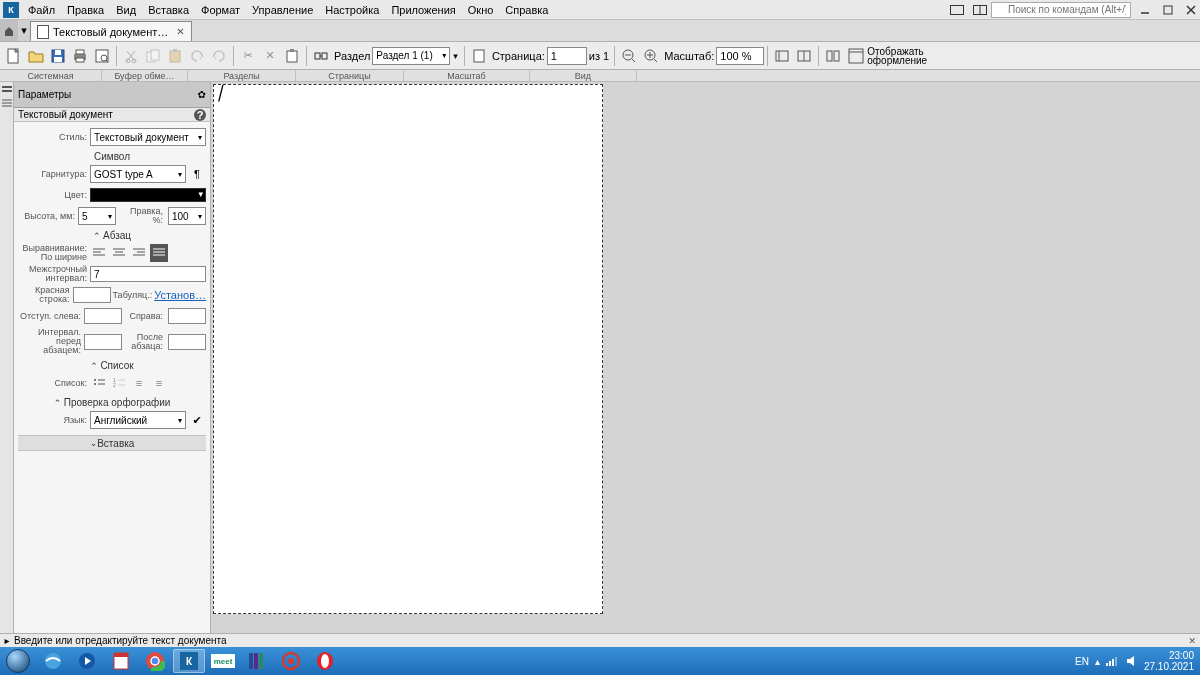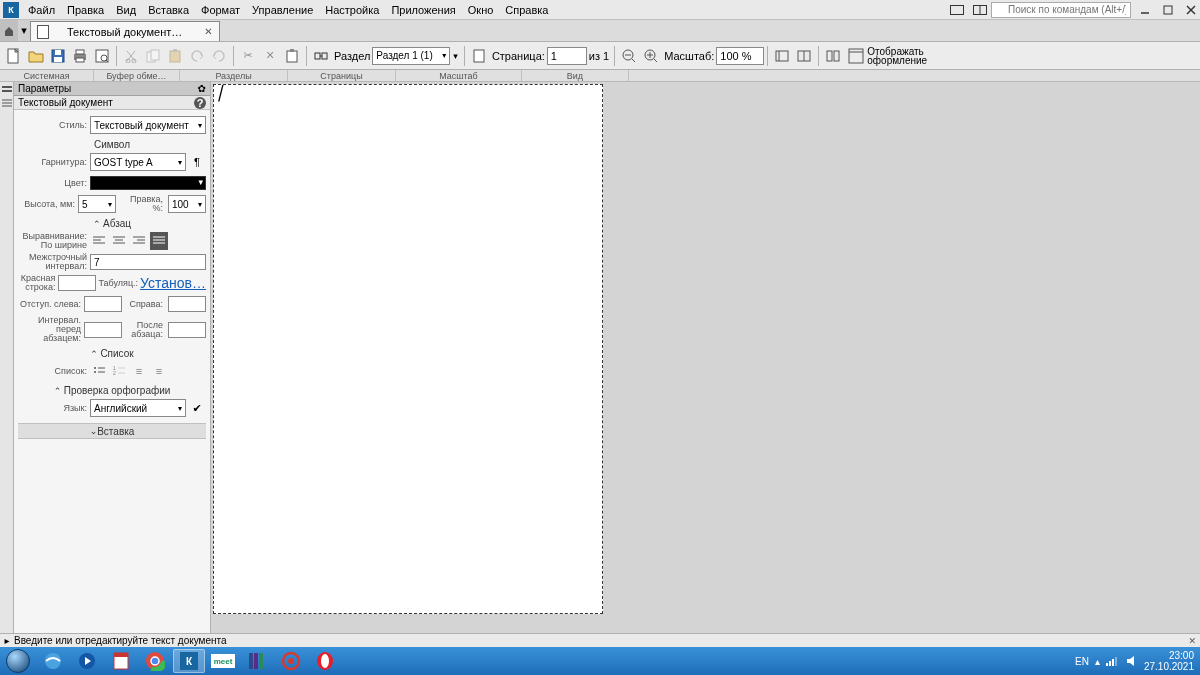--- a/index.html
+++ b/index.html
@@ -12,21 +12,21 @@
 .menubar-right { margin-left: auto; display: flex; align-items: center; gap: 2px; }
 .search-input { width: 140px; height: 16px; border: 1px solid #aaa; background: #fff; font-size: 10px; padding: 0 4px 0 16px; color: #888; position: relative; }
 .search-wrap { position: relative; display: inline-flex; align-items: center; }
 .search-wrap svg { position: absolute; left: 3px; top: 2px; }
 .win-btn { width: 18px; height: 14px; display: flex; align-items: center; justify-content: center; margin-left: 3px; }
 
 
 .tabrow { height: 22px; background: #dcdcdc; display: flex; align-items: stretch; border-bottom: 1px solid #b0b0b0; }
 .home-tab { width: 18px; display: flex; align-items: center; justify-content: center; background: #c0c0c0; }
 .dd-tab { width: 12px; display: flex; align-items: center; justify-content: center; background: #d0d0d0; }
-.doc-tab { background: #f7f7f7; border: 1px solid #888; border-bottom: none; display: flex; align-items: center; padding: 0 6px; margin-top: 1px; gap: 18px; }
+.doc-tab { background: #f7f7f7; border: 1px solid #888; border-bottom: none; display: flex; align-items: center; padding: 0 6px; margin-top: 1px; gap: 4px; }
 .doc-tab .doc-icon { width: 12px; height: 14px; border: 1px solid #555; background: #fff; }
 .doc-tab .close { font-size: 10px; margin-left: 4px; color: #555; }
 
 
 .toolbar { height: 28px; background: #ececec; display: flex; align-items: center; border-bottom: 1px solid #b0b0b0; padding: 0 3px; }
 .tbtn { width: 20px; height: 20px; display: flex; align-items: center; justify-content: center; margin: 0 1px; }
 .tsep { width: 1px; height: 20px; background: #b0b0b0; margin: 0 3px; }
 .tlabel { font-size: 11px; margin: 0 2px; }
 .tfield { height: 18px; border: 1px solid #888; background: #fff; padding: 0 3px; font-size: 11px; }
 .tbtn-wide { display: flex; align-items: center; padding: 0 4px; height: 22px; }
@@ -38,21 +38,21 @@
 
 
 .main { display: flex; height: calc(100% - 20px - 22px - 28px - 12px - 14px - 28px); }
 
 
 .leftstrip { width: 14px; background: #e5e5e5; border-right: 1px solid #b0b0b0; display: flex; flex-direction: column; align-items: center; padding-top: 2px; gap: 2px; }
 .leftstrip div { width: 12px; height: 12px; }
 
 
 .sidebar { width: 197px; background: #f5f5f5; border-right: 1px solid #b0b0b0; display: flex; flex-direction: column; }
-.side-header { height: 14px; background: #c8c8c8; display: flex; align-items: center; padding: 0 4px; font-size: 10px; border-bottom: 1px solid #a0a0a0; }
+.side-header { height: 26px; background: #c8c8c8; display: flex; align-items: center; padding: 0 4px; font-size: 10px; border-bottom: 1px solid #a0a0a0; }
 .side-header .gear { margin-left: auto; }
 .side-sub { height: 14px; background: #e8e8e8; display: flex; align-items: center; padding: 0 4px; font-size: 10px; border-bottom: 1px solid #c0c0c0; }
 .side-sub .help { margin-left: auto; font-weight: bold; font-size: 11px; background: #555; color: #fff; border-radius: 50%; width: 12px; height: 12px; display: flex; align-items: center; justify-content: center; }
 .side-body { flex: 1; overflow: auto; padding: 6px 4px; }
 .prop-row { display: flex; align-items: center; margin-bottom: 3px; min-height: 18px; }
 .prop-label { width: 72px; text-align: right; font-size: 9px; color: #555; padding-right: 3px; line-height: 9px; }
 .prop-ctrl { flex: 1; display: flex; gap: 2px; align-items: center; }
 .combo { height: 18px; border: 1px solid #888; background: #fff; display: flex; align-items: center; padding: 0 3px; font-size: 10px; flex: 1; position: relative; }
 .combo .dd { margin-left: auto; font-size: 8px; }
 .section-title { text-align: center; font-size: 10px; margin: 5px 0 3px; color: #333; }
@@ -294,21 +294,21 @@
   <div class="tbtn-wide">
     <svg width="16" height="20" style="margin-right:3px">
         <rect x="1" y="3" width="14" height="14" fill="none" stroke="#555"></rect>
         <line x1="1" y1="6" x2="15" y2="6" stroke="#555"></line>
       </svg>
     <div class="txt"><span>Отображать</span><br><span>оформление</span></div>
   </div>
 </div>
 
 <div class="subrow">
-  <div class="subcell" style="width:94px">Системная</div>
+  <div class="subcell" style="width:102px">Системная</div>
   <div class="subcell" style="width:86px">Буфер обме…</div>
   <div class="subcell" style="width:108px">Разделы</div>
   <div class="subcell" style="width:108px">Страницы</div>
   <div class="subcell" style="width:126px">Масштаб</div>
   <div class="subcell" style="width:107px">Вид</div>
 </div>
 
 <div class="main">
 
   <div class="leftstrip">
@@ -425,21 +425,21 @@
         <div class="prop-ctrl">
             <input class="small-input" style="flex: 1 1 0%;" value="7">
           </div>
       </div>
 
       <div class="prop-row">
         <div class="prop-label">Красная строка:</div>
         <div class="prop-ctrl">
           <input class="small-input tiny-input" style="">
           <span style="font-size:9px;color:#555">Табуляц.:</span>
-          <span class="link" style="font-size:14px">Установ…</span>
+          <span class="link" style="font-size:11px">Установ…</span>
         </div>
       </div>
 
       <div class="prop-row">
         <div class="prop-label">Отступ. слева:</div>
         <div class="prop-ctrl">
           <input class="small-input tiny-input" style="">
           <div class="prop-label" style="width:42px">Справа:</div>
           <input class="small-input tiny-input" style="">
         </div>

